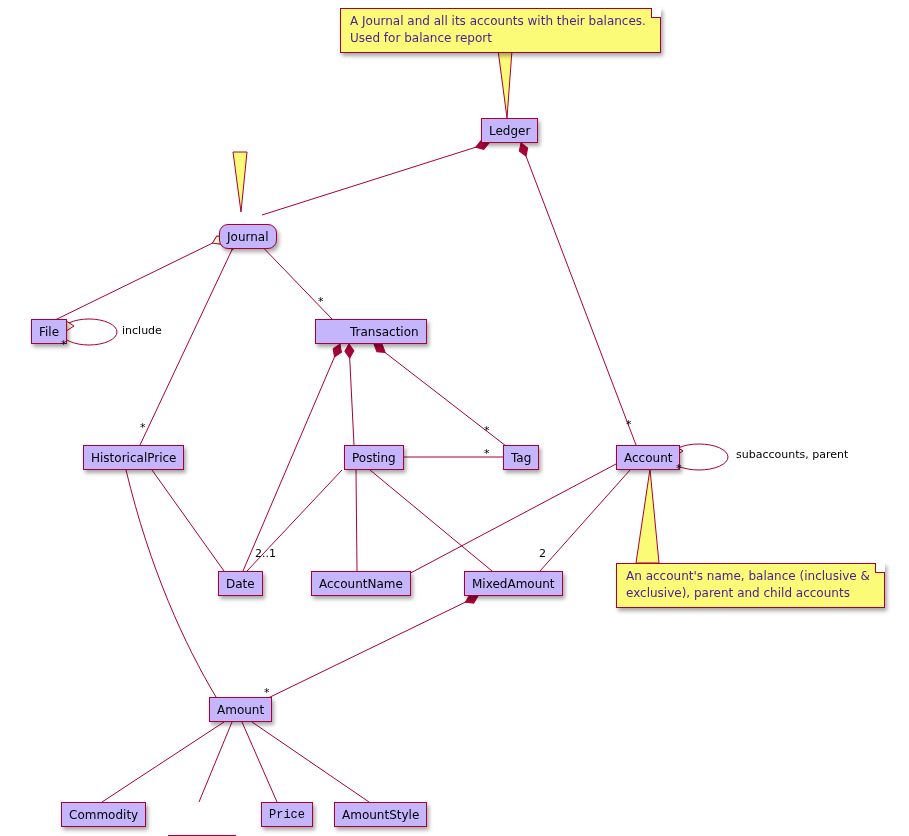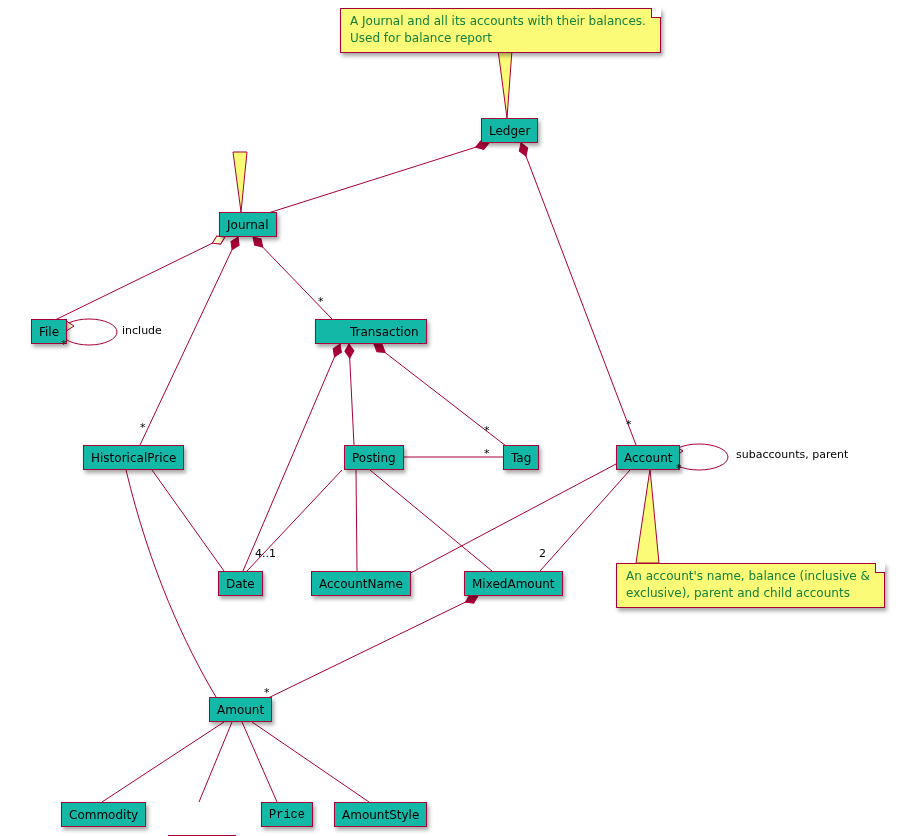--- a/index.html
+++ b/index.html
@@ -1,40 +1,40 @@
 <!DOCTYPE html>
 <html><head>
 <meta charset="utf-8">
 <style>
   html,body{margin:0;padding:0;}
   body{background:#ffffff;font-family:"DejaVu Sans","Liberation Sans",sans-serif;}
   #canvas{position:relative;width:909px;height:836px;background:#ffffff;overflow:hidden;}
   #edges{position:absolute;left:0;top:0;}
   .uml-class{
     position:absolute;
-    background:#14b8a6;
+    background:#c4b5fd;
     border:1.5px solid #A80036;
     box-shadow:2px 3px 4px rgba(0,0,0,.35);
     padding:3px 7px;
     font-size:12px;
     color:#000;
     white-space:nowrap;
     box-sizing:border-box;
     height:25px;
     display:flex;align-items:center;justify-content:center;
   }
   .note{
     position:absolute;
     background:#FBFB77;
     border:1px solid #A80036;
     box-shadow:2px 3px 4px rgba(0,0,0,.35);
     padding:4px 14px 5px 9px;
     font-size:12px;
     line-height:1.4;
-    color:#15803d;
+    color:#4c1d95;
     white-space:nowrap;
   }
   .fold{
     position:absolute;top:-1px;right:-1px;width:9px;height:9px;
     background:#ffffff;
     border-left:1px solid #A80036;border-bottom:1px solid #A80036;
   }
   .mult{
     position:absolute;
     font-size:11px;
@@ -110,21 +110,21 @@
 
   <div class="note" style="left:616px;top:563px;">
     <div class="fold"></div>
     <div>An account's name, balance (inclusive &amp;</div>
     <div>exclusive), parent and child accounts</div>
   </div>
 
   <div class="uml-class" style="left:481px;top:118px;">
       <span>Ledger</span>
     </div>
-  <div class="uml-class" style="left:219px;top:212px;">
+  <div class="uml-class" style="left:219px;top:224px;border-radius:9px;">
       <span>Journal</span>
     </div>
   <div class="uml-class" style="left:31px;top:319px;">
       <span>File</span>
     </div>
   <div class="uml-class" style="left:315px;top:319px;padding-left:34px;">
       <span>Transaction</span>
     </div>
   <div class="uml-class" style="left:83px;top:445px;">
       <span>HistoricalPrice</span>
@@ -163,19 +163,19 @@
       <span>AmountStyle</span>
     </div>
 
   <div class="mult" style="left:122px;top:324px;">include</div>
   <div class="mult" style="left:61px;top:338px;">*</div>
   <div class="mult" style="left:318px;top:295px;">*</div>
   <div class="mult" style="left:140px;top:421px;">*</div>
   <div class="mult" style="left:626px;top:418px;">*</div>
   <div class="mult" style="left:484px;top:424px;">*</div>
   <div class="mult" style="left:484px;top:447px;">*</div>
-  <div class="mult" style="left:255px;top:547px;">4..1</div>
+  <div class="mult" style="left:255px;top:547px;">2..1</div>
   <div class="mult" style="left:539px;top:547px;">2</div>
   <div class="mult" style="left:676px;top:462px;">*</div>
   <div class="mult" style="left:736px;top:448px;">subaccounts, parent</div>
   <div class="mult" style="left:264px;top:686px;">*</div>
 
 </div>
 
 </body></html>

